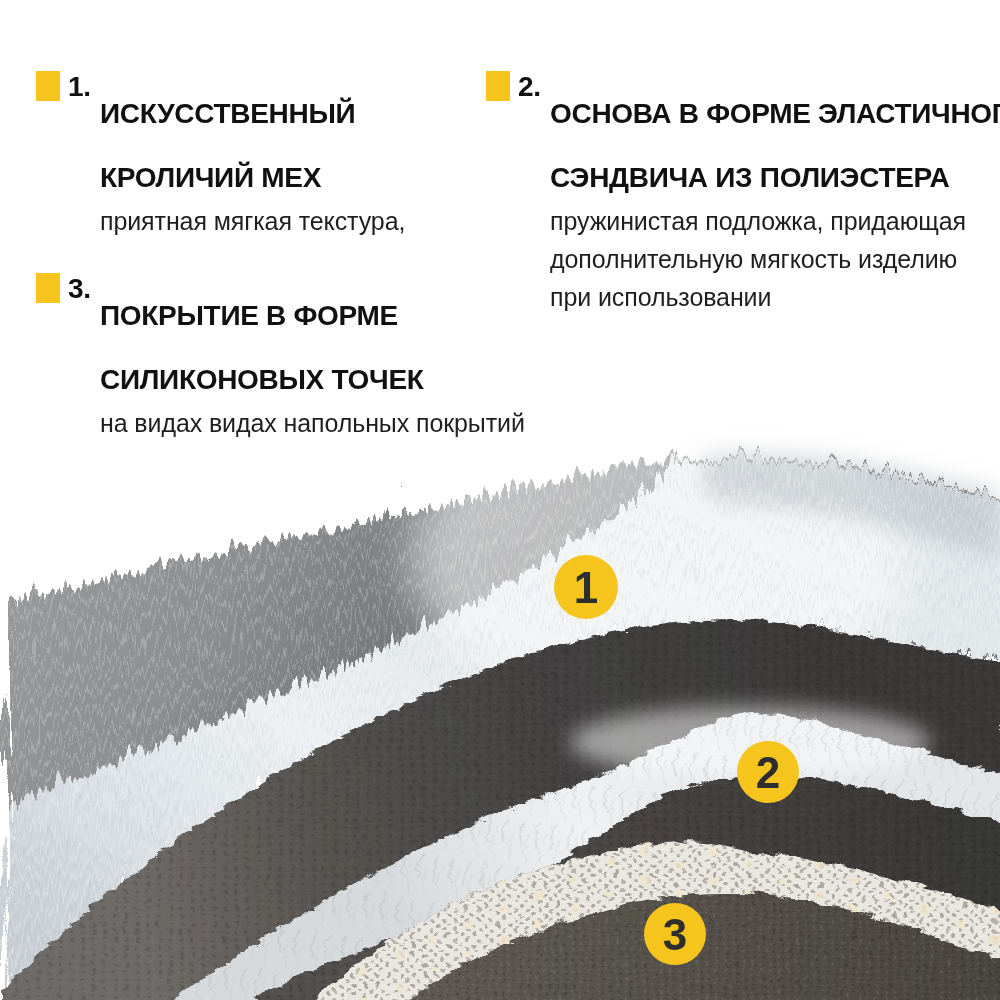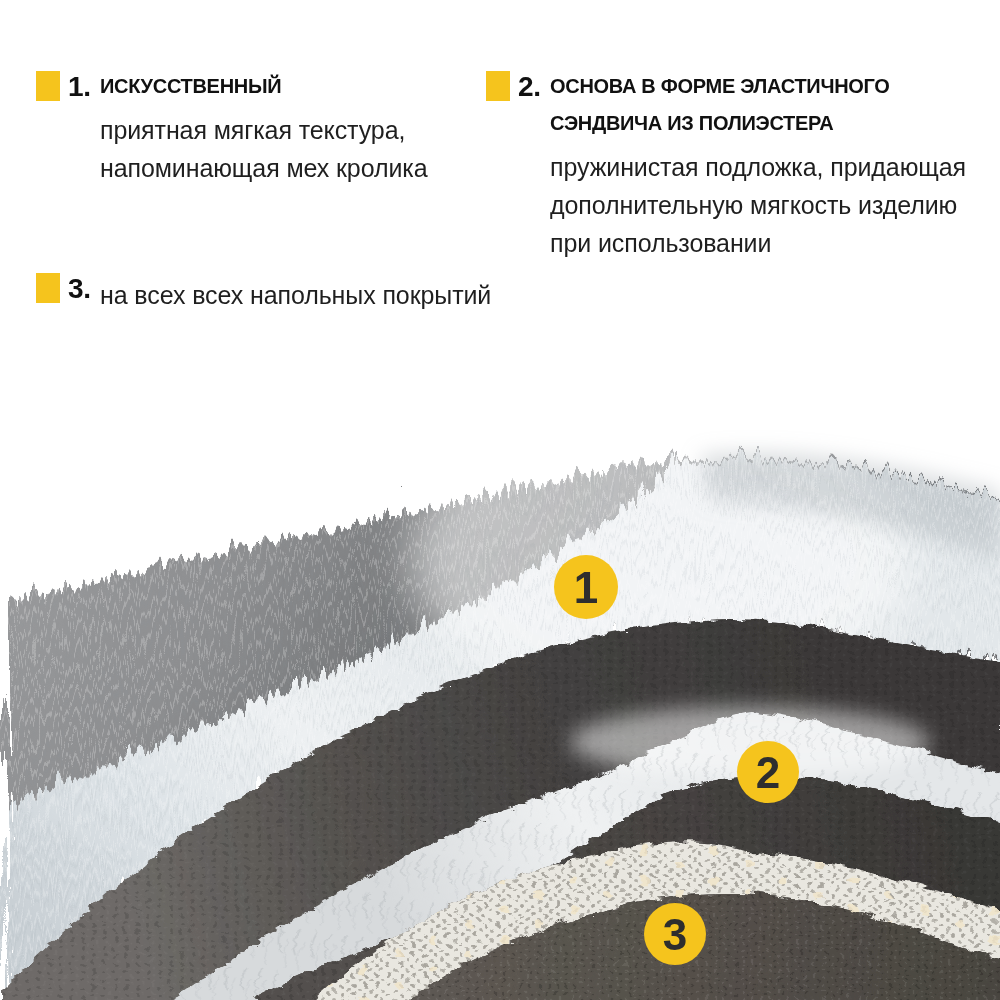--- a/index.html
+++ b/index.html
@@ -13,22 +13,22 @@
     width:24px;height:30px;margin-top:3px;flex:0 0 auto;
     background:var(--accent,#F5C41D);
   }
   .fwrap{display:flex;margin-left:8px;}
   .fnum{
     width:32px;flex:0 0 auto;
     font-weight:700;font-size:28px;line-height:37px;letter-spacing:-0.3px;
     color:var(--heading,#111111);
   }
   .title-line{
-    font-weight:700;font-size:20px;line-height:37px;letter-spacing:-0.3px;
-    color:var(--heading,#111111);white-space:nowrap;
+    font-weight:700;font-size:28px;line-height:37px;letter-spacing:-0.3px;
+    color:var(--heading,#111111);white-space:nowrap;margin-top:27px;
   }
   .desc{margin-top:6px;}
   .desc-line{
     font-weight:400;font-size:25px;line-height:38px;letter-spacing:-0.1px;
     color:var(--body_text,#1F1F1F);white-space:nowrap;
   }
   .photo{position:absolute;left:0;top:430px;width:1000px;height:570px;}
   .marker-circle{fill:var(--accent,#F5C41D);}
   .marker-num{
     font-family:"Liberation Sans",sans-serif;font-weight:700;font-size:44px;
@@ -37,23 +37,23 @@
 </style>
 </head>
 <body>
 
 <div class="feature" style="left:36px;top:68px;">
   <span class="bullet"></span>
   <div class="fwrap">
     <div class="fnum">1.</div>
     <div class="ftext">
       <div class="title-line">ИСКУССТВЕННЫЙ</div>
+      <div class="title-line">КРОЛИЧИЙ МЕХ</div>
       <div class="desc">
         <div class="desc-line">приятная мягкая текстура,</div>
-        <div class="desc-line">напоминающая мех кролика</div>
       </div>
     </div>
   </div>
 </div>
 
 <div class="feature" style="left:486px;top:68px;">
   <span class="bullet"></span>
   <div class="fwrap">
     <div class="fnum">2.</div>
     <div class="ftext">
@@ -66,22 +66,24 @@
       </div>
     </div>
   </div>
 </div>
 
 <div class="feature" style="left:36px;top:270px;">
   <span class="bullet"></span>
   <div class="fwrap">
     <div class="fnum">3.</div>
     <div class="ftext">
+      <div class="title-line">ПОКРЫТИЕ В ФОРМЕ</div>
+      <div class="title-line">СИЛИКОНОВЫХ ТОЧЕК</div>
       <div class="desc">
-        <div class="desc-line">на всех всех напольных покрытий</div>
+        <div class="desc-line">на видах видах напольных покрытий</div>
       </div>
     </div>
   </div>
 </div>
 
 <svg class="photo" viewBox="0 430 1000 570" aria-hidden="true">
   <defs>
     <filter id="furEdge" x="-10%" y="-10%" width="120%" height="120%">
       <feTurbulence type="turbulence" baseFrequency="0.11 0.006" numOctaves="2" seed="8" result="t"></feTurbulence>
       <feDisplacementMap in="SourceGraphic" in2="t" scale="30" xChannelSelector="R" yChannelSelector="G"></feDisplacementMap>

